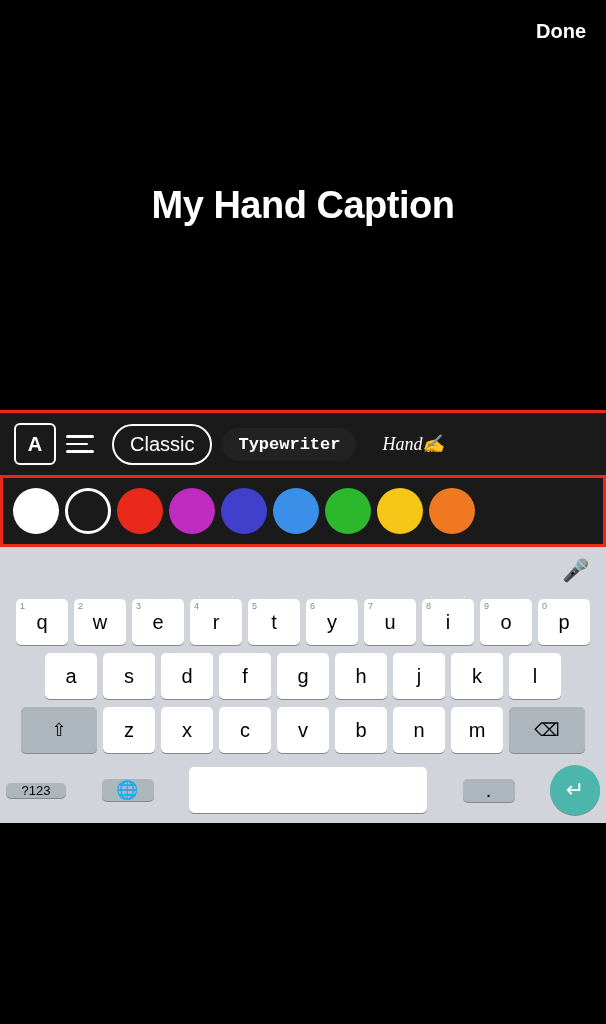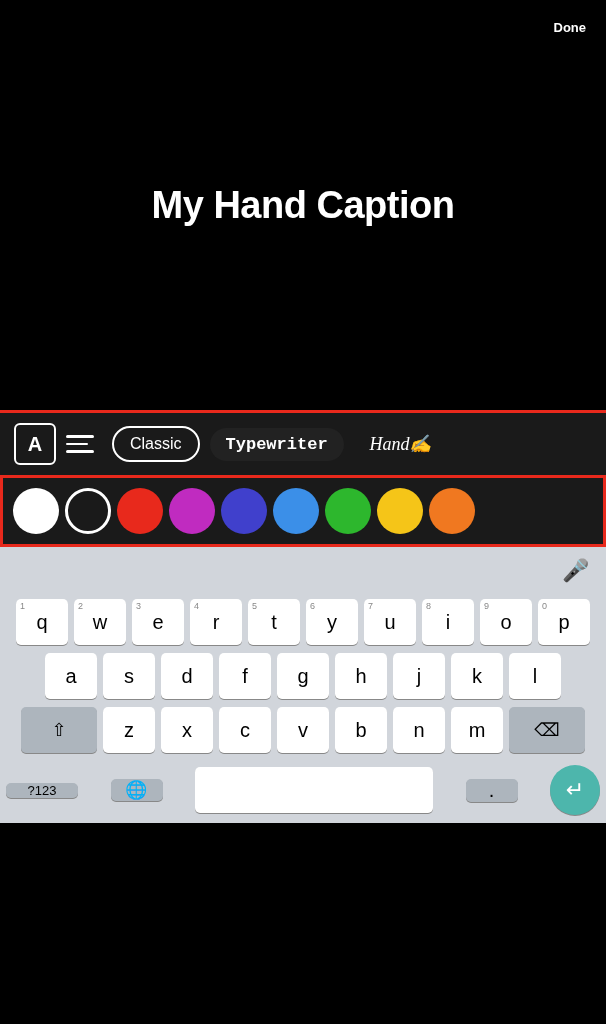--- a/index.html
+++ b/index.html
@@ -23,21 +23,21 @@
       align-items: center;
       justify-content: center;
       position: relative;
     }
 
     .done-button {
       position: absolute;
       top: 20px;
       right: 20px;
       color: #fff;
-      font-size: 13px;
+      font-size: 20px;
       font-weight: 700;
       background: none;
       border: none;
       cursor: pointer;
     }
 
     .caption-text {
       color: #fff;
       font-size: 38px;
       font-weight: 800;
@@ -89,21 +89,21 @@
     .align-line {
       height: 2.5px;
       background: #fff;
       border-radius: 2px;
     }
 
     .font-option {
       padding: 7px 16px;
       border-radius: 22px;
       color: #fff;
-      font-size: 16px;
+      font-size: 20px;
       cursor: pointer;
       white-space: nowrap;
       flex-shrink: 0;
       display: flex;
       align-items: center;
     }
 
     .font-option.classic {
       border: 2px solid #fff;
       background: transparent;
@@ -250,21 +250,21 @@
 
     .keyboard-bottom-row {
       display: flex;
       align-items: center;
       justify-content: space-between;
       padding: 8px 6px;
     }
 
     .key.sym {
       font-size: 14px;
-      width: 72px;
+      width: 60px;
     }
 
     .key.globe {
       width: 52px;
     }
 
     .key.period {
       width: 52px;
     }
   </style>

